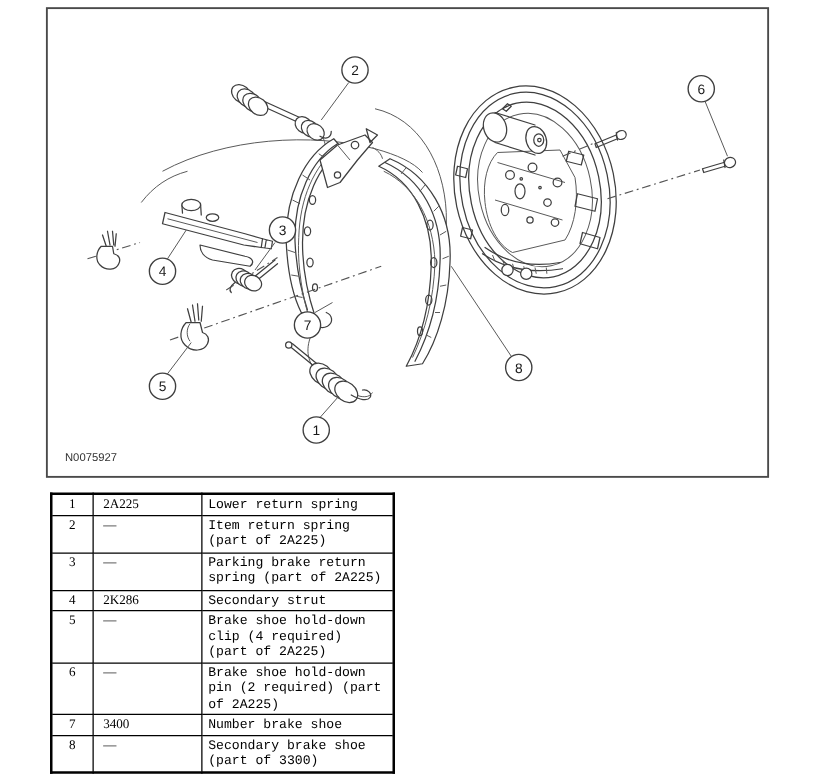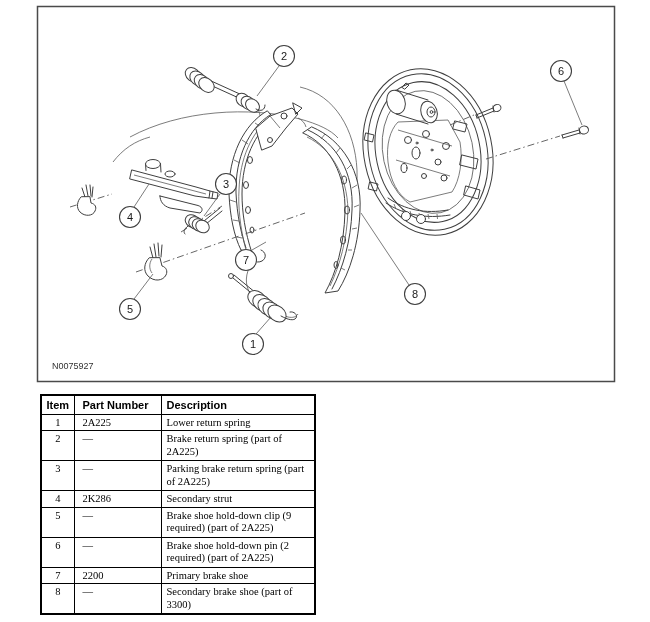--- a/index.html
+++ b/index.html
@@ -35,21 +35,21 @@
   }
   table.parts th{
     font-family:"Liberation Sans", sans-serif;font-weight:bold;font-size:11px;
     vertical-align:middle;padding-top:2px;padding-bottom:2px;
   }
   col.c-item{width:33px;}
   col.c-part{width:87px;}
   col.c-desc{width:154px;}
   .col-item{text-align:center;}
   .col-part{text-align:left;padding-left:8px !important;}
-  .col-desc{text-align:left;padding-left:5px !important;padding-right:4px !important;}
+  .col-desc{text-align:left;padding-left:5px !important;padding-right:4px !important;font-family:Liberation Mono, monospace;}
   th.col-part{padding-left:8px !important;}
   tr.h-head{height:19px;}
   tr.h-s{height:16px;}
   tr.h-d{height:30px;}
 </style>
 </head>
 <body>
 
 <div class="figure-wrap">
 <svg width="650" height="390" viewBox="0 0 650 390">
@@ -284,59 +284,54 @@
 </svg>
 </div>
 
 <table class="parts">
   <colgroup>
       <col class="c-item">
       <col class="c-part">
       <col class="c-desc">
     </colgroup>
   <tbody>
-      <tr class="h-head">
-    <th class="col-item">Item</th>
-    <th class="col-part">Part Number</th>
-    <th class="col-desc">Description</th>
-  </tr>
   <tr class="h-s">
     <td class="col-item">1</td>
     <td class="col-part">2A225</td>
     <td class="col-desc">Lower return spring</td>
   </tr>
   <tr class="h-d">
     <td class="col-item">2</td>
     <td class="col-part">—</td>
-    <td class="col-desc">Brake return spring (part of 2A225)</td>
+    <td class="col-desc">Item return spring (part of 2A225)</td>
   </tr>
   <tr class="h-d">
     <td class="col-item">3</td>
     <td class="col-part">—</td>
     <td class="col-desc">Parking brake return spring (part of 2A225)</td>
   </tr>
   <tr class="h-s">
     <td class="col-item">4</td>
     <td class="col-part">2K286</td>
     <td class="col-desc">Secondary strut</td>
   </tr>
   <tr class="h-d">
     <td class="col-item">5</td>
     <td class="col-part">—</td>
-    <td class="col-desc">Brake shoe hold-down clip (9 required) (part of 2A225)</td>
+    <td class="col-desc">Brake shoe hold-down clip (4 required) (part of 2A225)</td>
   </tr>
   <tr class="h-d">
     <td class="col-item">6</td>
     <td class="col-part">—</td>
     <td class="col-desc">Brake shoe hold-down pin (2 required) (part of 2A225)</td>
   </tr>
   <tr class="h-s">
     <td class="col-item">7</td>
-    <td class="col-part">2200</td>
-    <td class="col-desc">Primary brake shoe</td>
+    <td class="col-part">3400</td>
+    <td class="col-desc">Number brake shoe</td>
   </tr>
   <tr class="h-d">
     <td class="col-item">8</td>
     <td class="col-part">—</td>
     <td class="col-desc">Secondary brake shoe (part of 3300)</td>
   </tr>
 </tbody>
   </table>
 
 </body></html>

